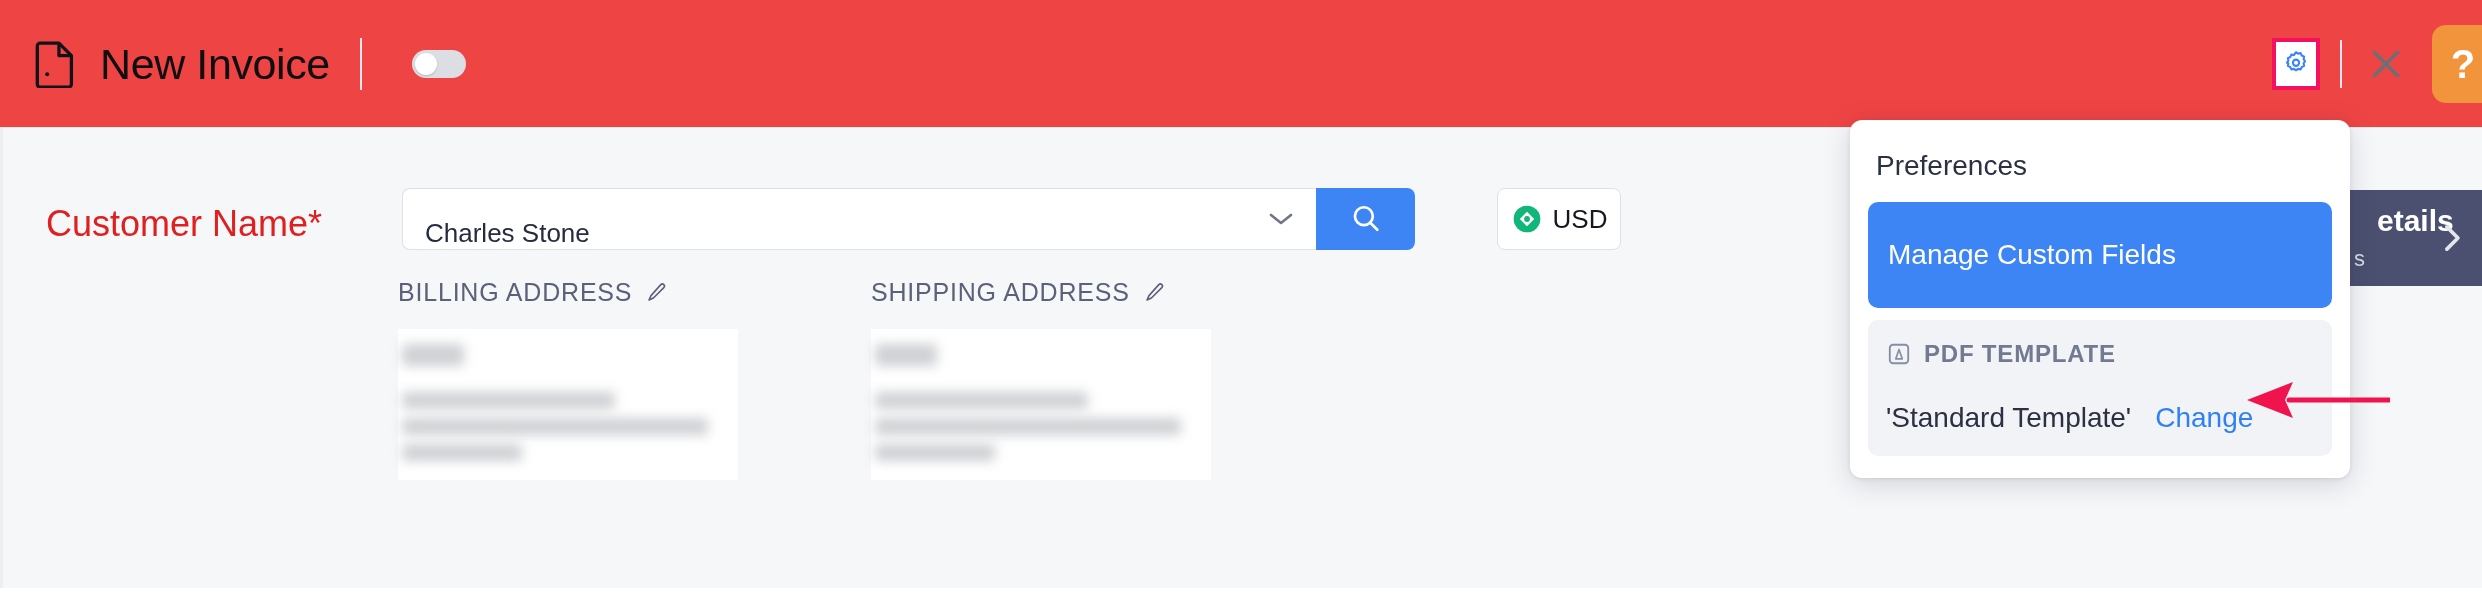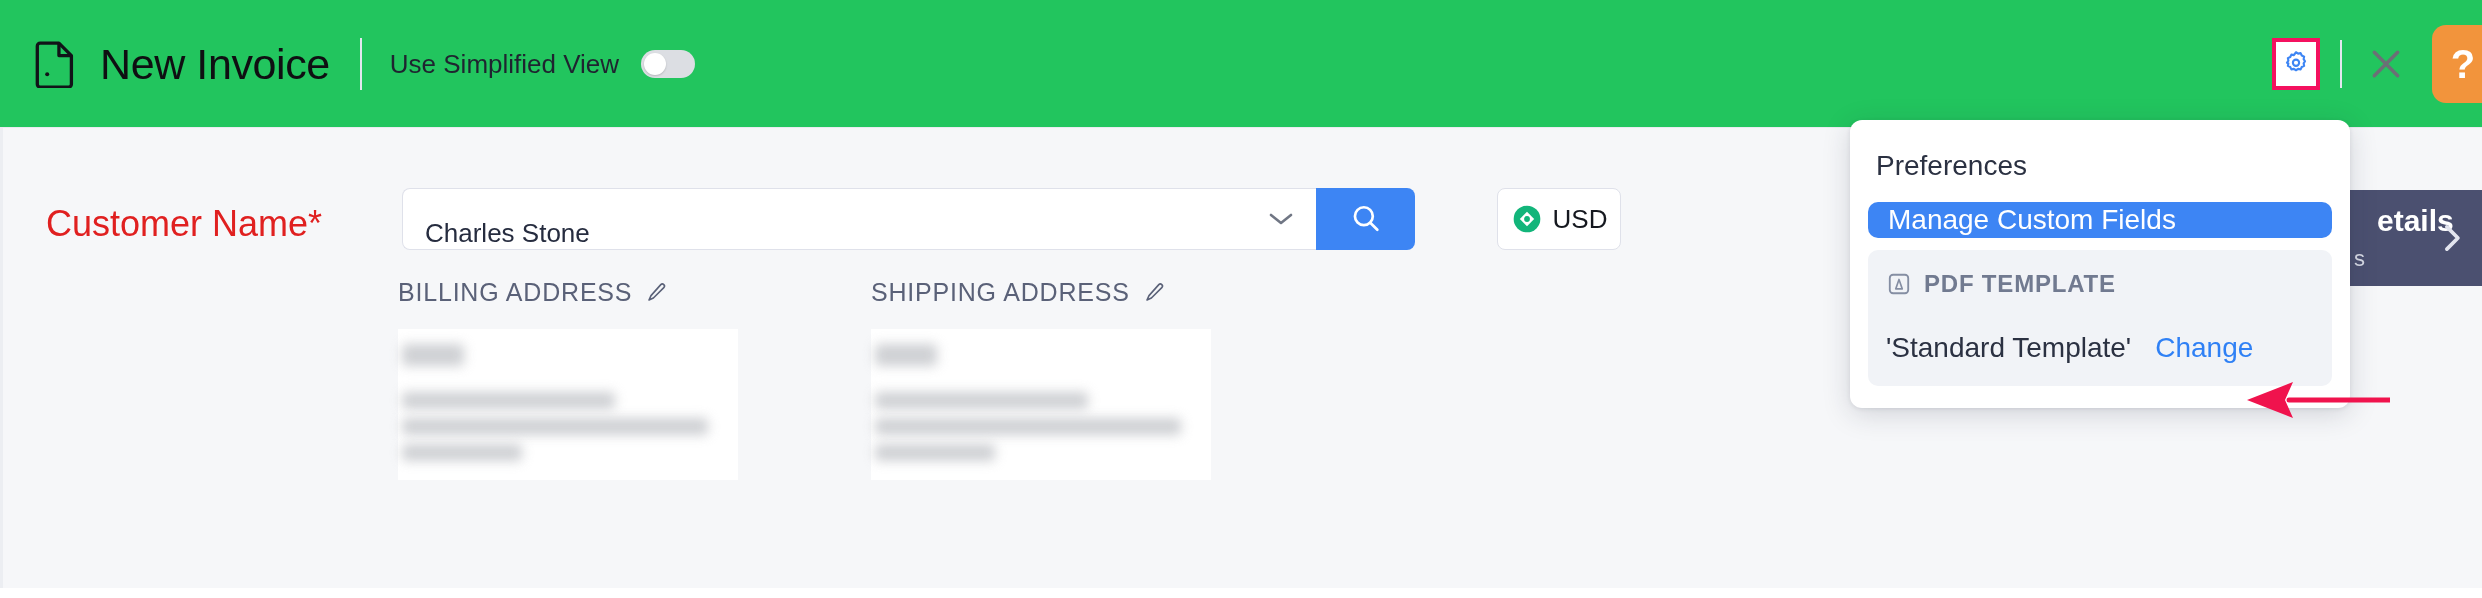--- a/index.html
+++ b/index.html
@@ -18,21 +18,21 @@
     height: 598px;
     background: #ffffff;
   }
 
   
   .header {
     position: absolute;
     left: 0; top: 0;
     width: 2482px;
     height: 128px;
-    background: #22c55e;
+    background: #ef4444;
     border-bottom: 1px solid #e9ebf0;
   }
 
   .header-left {
     position: absolute;
     left: 34px; top: 0;
     height: 128px;
     display: flex;
     align-items: center;
     gap: 0;
@@ -289,21 +289,21 @@
     font-size: 28px;
     color: #2b3142;
     padding: 14px 8px 20px 8px;
   }
 
   .dd-active {
     background: #3d85f4;
     color: #ffffff;
     font-size: 28px;
     border-radius: 10px;
-    padding: 2px 20px;
+    padding: 37px 20px;
   }
 
   .dd-section {
     margin-top: 12px;
     background: #f1f3f7;
     border-radius: 10px;
     padding: 20px 18px 22px 18px;
   }
 
   .dd-section-head {
@@ -348,21 +348,20 @@
       <svg class="doc-icon" viewBox="0 0 24 26">
         <path d="M3.4 1.6h10.2l6.8 6.8v15.6a1.6 1.6 0 0 1-1.6 1.6H3.4a1.6 1.6 0 0 1-1.6-1.6V3.2a1.6 1.6 0 0 1 1.6-1.6z" fill="none" stroke="#111318" stroke-width="1.8" stroke-linejoin="round"></path>
         <path d="M13.6 1.6v6.8h6.8" fill="none" stroke="#111318" stroke-width="1.8" stroke-linejoin="round"></path>
         <circle cx="7.2" cy="18.6" r="1.1" fill="#111318"></circle>
       </svg>
 
       <div class="page-title">New Invoice</div>
 
       <div class="header-divider"></div>
 
-      <div class="simplified-label">Use Simplified View</div>
 
       <div class="toggle">
         <div class="knob"></div>
       </div>
     </div>
 
     <div class="header-right">
 
       <div class="gear-wrap">
         <svg width="30" height="30" viewBox="0 0 24 24">

